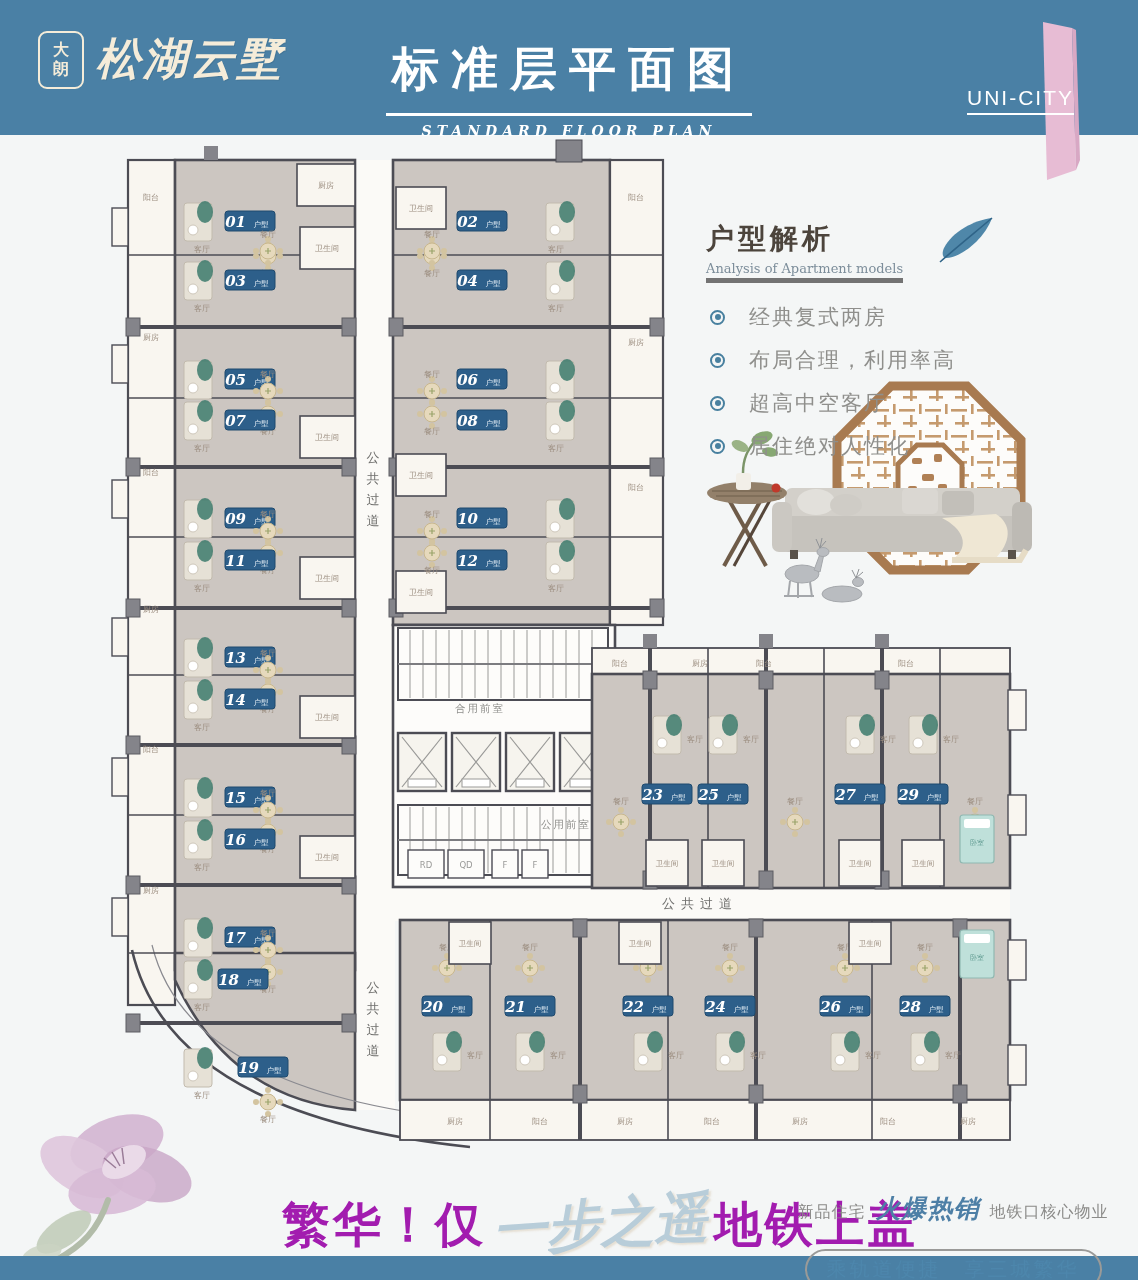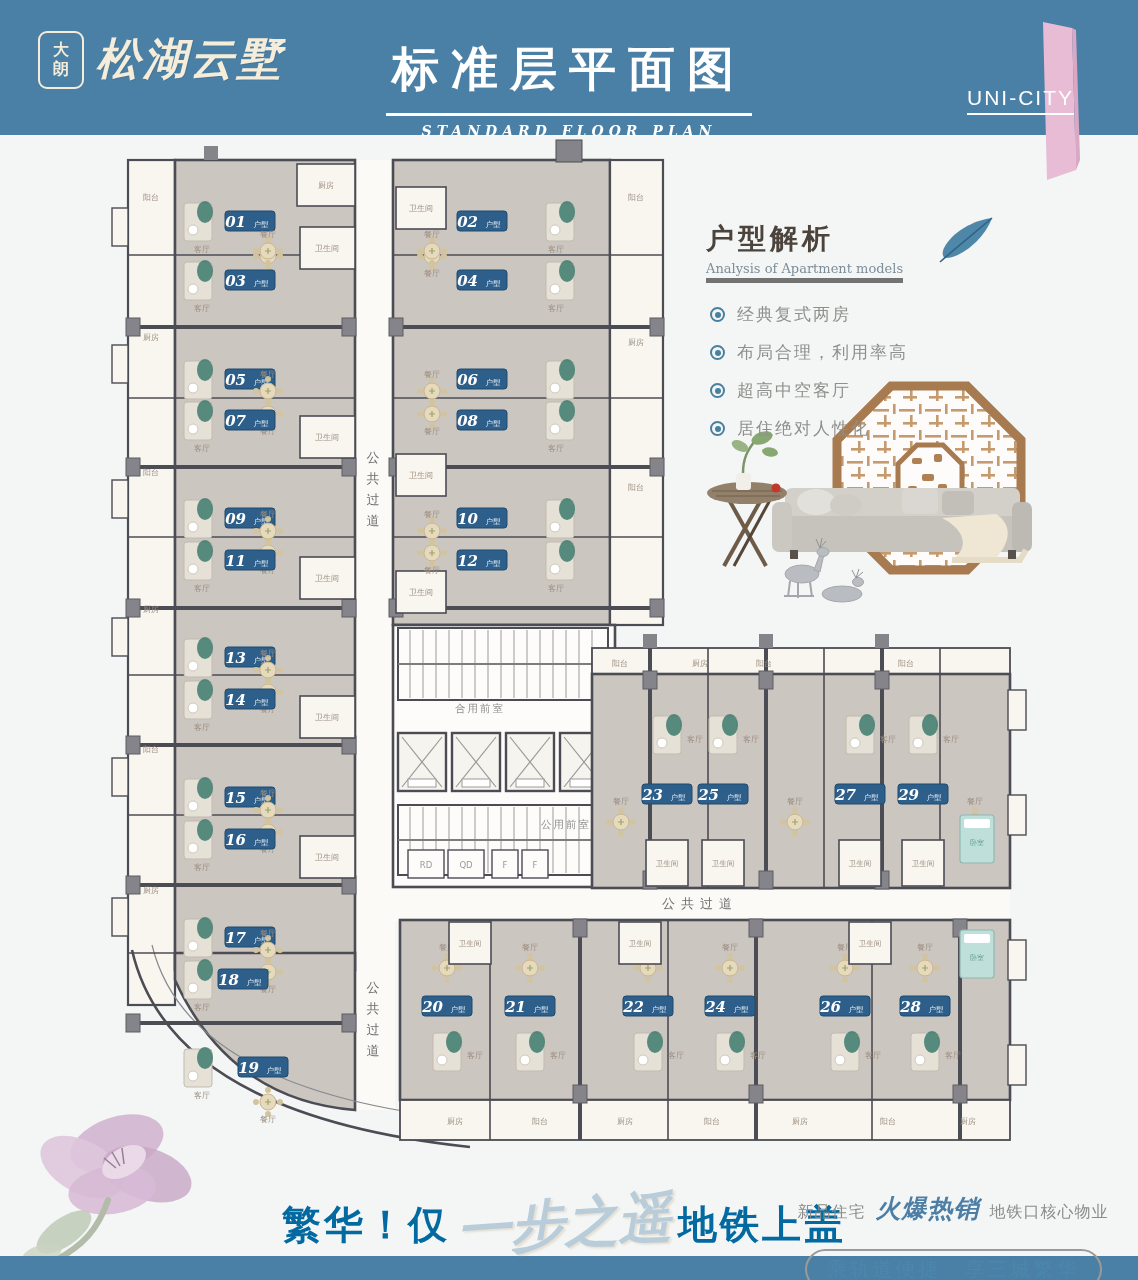--- a/index.html
+++ b/index.html
@@ -22,26 +22,26 @@
   .unicity{position:absolute;top:86px;right:64px;color:#fff;font-size:21px;letter-spacing:2px;z-index:4;
       border-bottom:2px solid #fff;padding-bottom:3px;font-family:"Liberation Sans",sans-serif;}
   
   .analysis{position:absolute;left:706px;top:220px;width:280px;z-index:3;}
   .analysis-head{position:relative;}
   .analysis-title{font-size:28px;font-weight:bold;color:#4c443c;font-family:"DejaVu Serif",serif;letter-spacing:4px;}
   .analysis-sub{font-family:"DejaVu Serif",serif;color:#7c8d9a;font-size:13px;margin-top:3px;
       border-bottom:5px solid #737373;display:inline-block;padding-bottom:2px;}
   .feather{position:absolute;right:-10px;top:-6px;width:74px;height:52px;}
   .bullets{margin:20px 0 0 4px;padding:0;list-style:none;}
-  .bullet{display:flex;align-items:center;gap:12px;margin-bottom:15px;color:#8f8f8c;font-size:17px;letter-spacing:2px;}
+  .bullet{display:flex;align-items:center;gap:24px;margin-bottom:15px;color:#8f8f8c;font-size:21px;letter-spacing:2px;}
   .bullet-icon{flex:0 0 auto;width:11px;height:11px;border:2px solid #48809f;border-radius:50%;position:relative;}
   .bullet-icon::after{content:"";position:absolute;left:2.5px;top:2.5px;width:6px;height:6px;border-radius:50%;background:#48809f;}
   
   .tagline{position:absolute;left:282px;top:1188px;display:flex;align-items:center;z-index:3;}
-  .tag-strong{font-size:39px;font-weight:bold;color:#0369a1;letter-spacing:3px;}
+  .tag-strong{font-size:48px;font-weight:bold;color:#a21caf;letter-spacing:3px;}
   .tag-script{font-family:"DejaVu Serif",serif;font-style:italic;font-weight:bold;font-size:54px;color:#aec6d5;
       margin:0 6px;transform:rotate(-4deg);opacity:.85;text-shadow:2px 2px 2px rgba(196,170,130,.35);}
   .promo{position:absolute;left:788px;top:1192px;width:330px;text-align:center;z-index:3;}
   .promo-line1{color:#8b8b89;font-size:16px;letter-spacing:1px;white-space:nowrap;}
   .promo-hot{font-family:"DejaVu Serif",serif;font-style:italic;font-weight:bold;font-size:25px;color:#4d7fa6;margin:0 4px;}
   .promo-pill{display:inline-block;border:2px solid #9a9a98;border-radius:22px;padding:5px 20px;color:#4d86ac;
       font-size:20px;letter-spacing:3px;margin-top:24px;white-space:nowrap;}
   .footer{position:absolute;bottom:0;left:0;right:0;height:24px;background:#4a80a5;z-index:2;}
   
   .plan-svg{position:absolute;left:0;top:0;z-index:1;}

